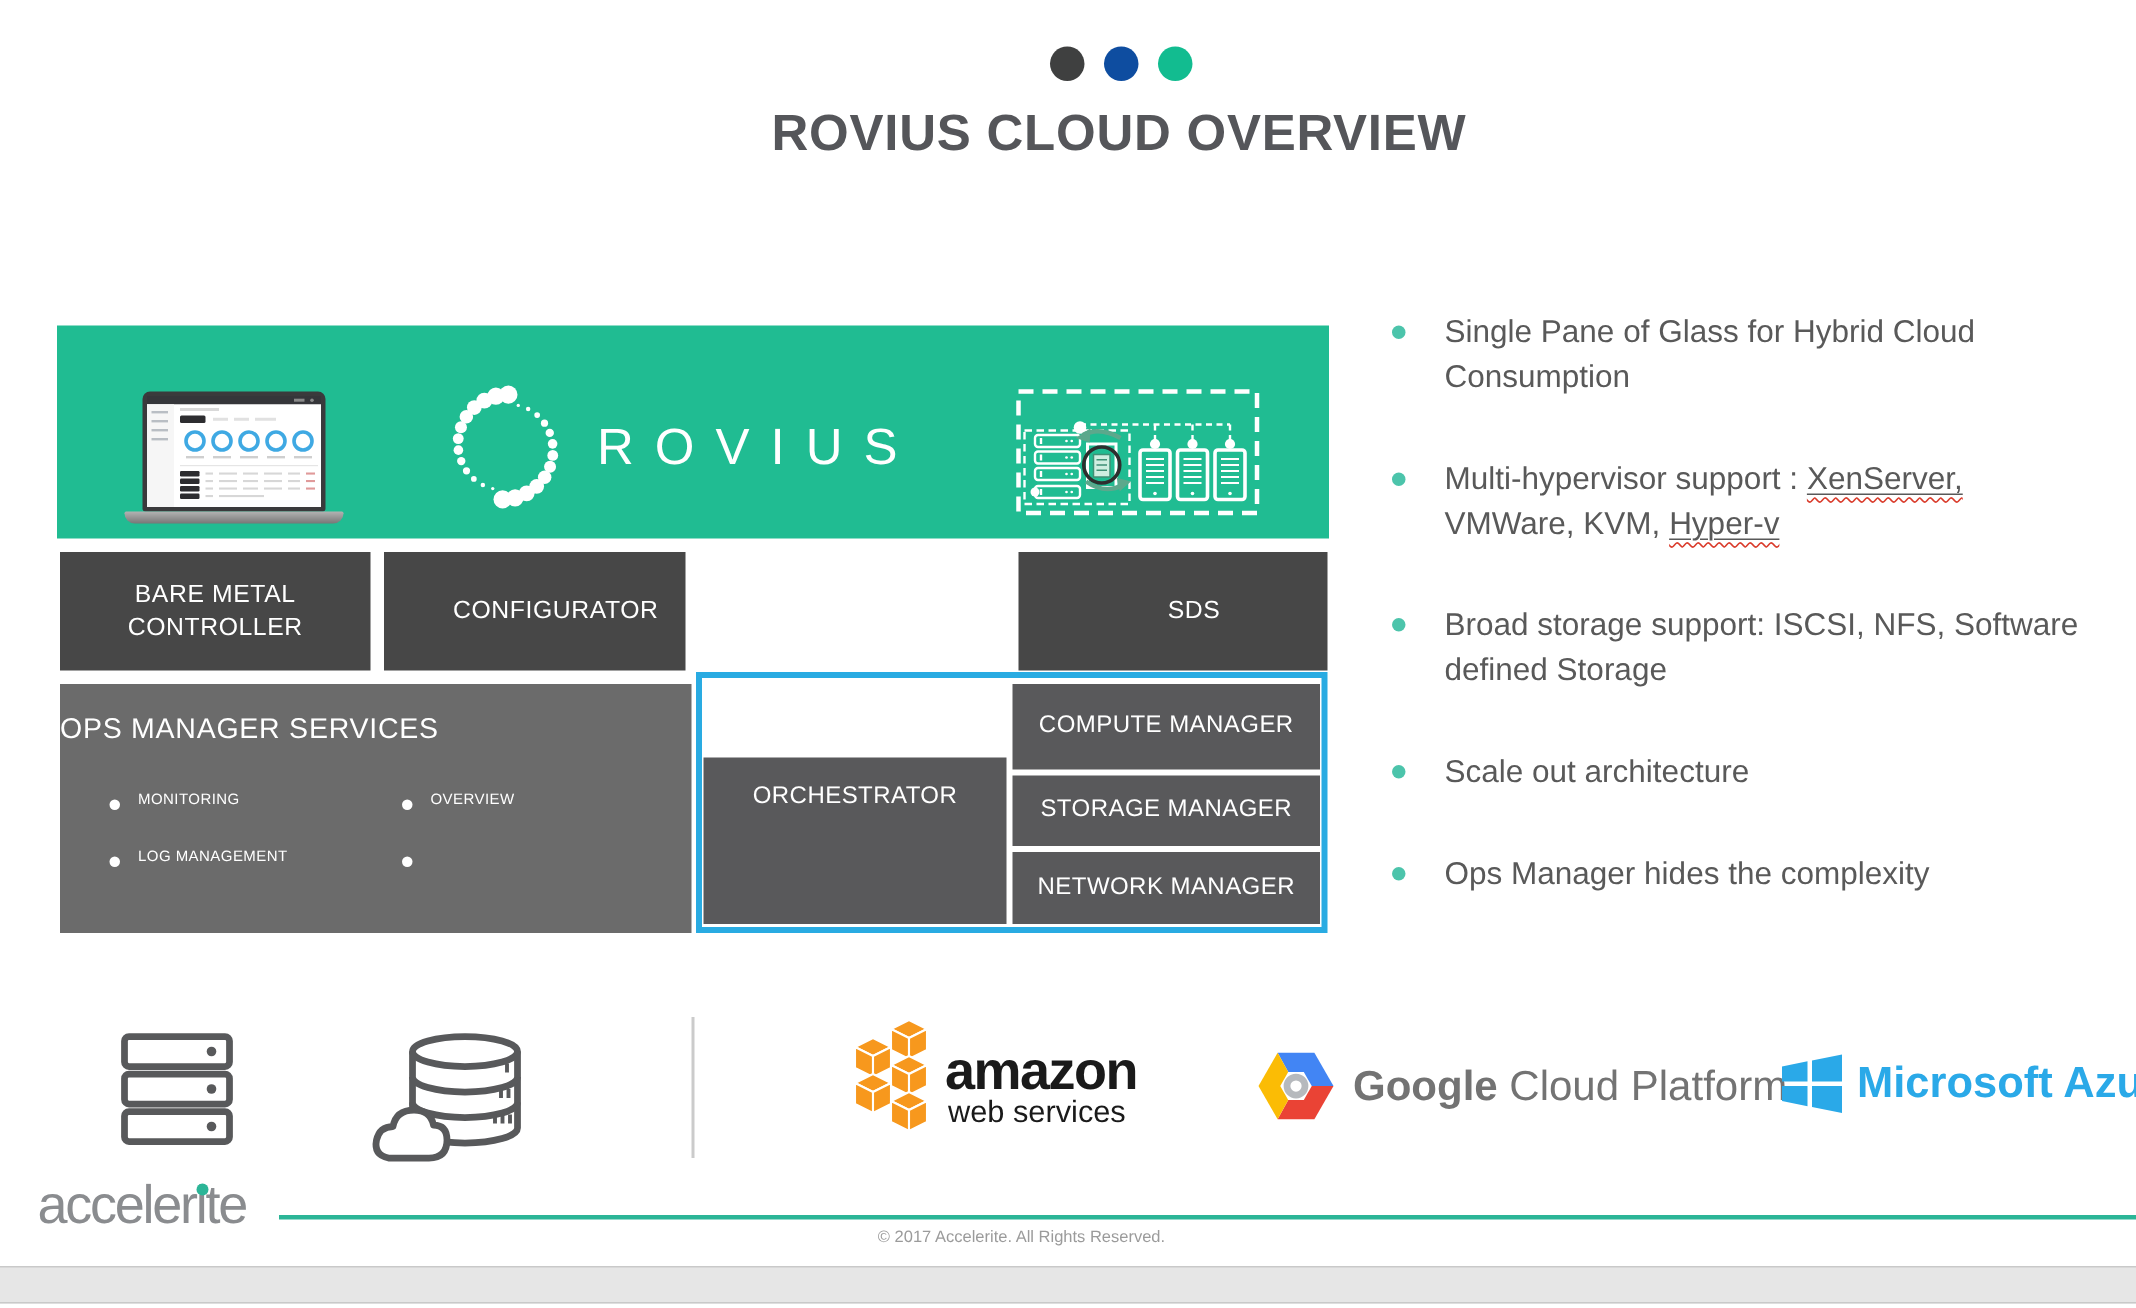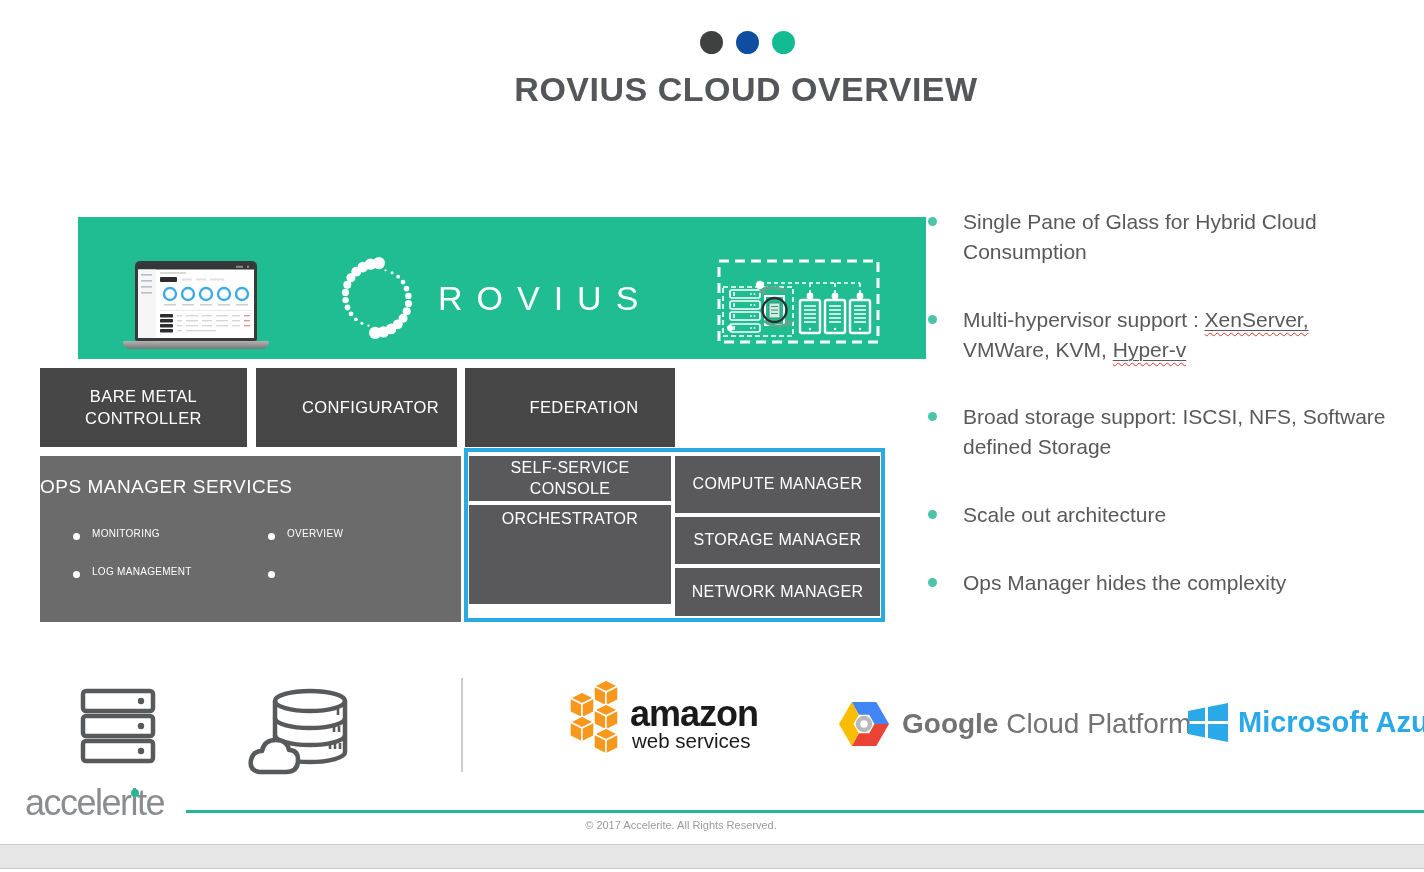--- a/index.html
+++ b/index.html
@@ -7,21 +7,21 @@
   body { font-family:"Liberation Sans", sans-serif; }
   #slide { position:relative; width:1424px; height:872px; background:#fff; overflow:hidden; }
 
   
   .dots { position:absolute; left:700px; top:31px; display:flex; gap:13px; }
   .dot { width:23px; height:23px; border-radius:50%; }
   .page-title { position:absolute; left:68px; top:70px; width:1356px; text-align:center;
     font-size:34px; font-weight:700; color:#55565a; letter-spacing:.5px; }
 
   
-  .banner { position:absolute; left:38px; top:217px; width:848px; height:142px; background:#20bc92;margin-left:40px; }
+  .banner { position:absolute; left:38px; top:217px; width:848px; height:142px; background:#20bc92; }
   .laptop-screen { position:absolute; left:57px; top:44px; width:122px; height:80px;
     background:#3a3a3c; border-radius:5px 5px 2px 2px; padding:3px; }
   .laptop-base { position:absolute; left:45px; top:124px; width:146px; height:8px;
     background:linear-gradient(#b3b3b3,#777); border-radius:2px 2px 12px 12px; }
   .rovius-ring { position:absolute; left:255px; top:37px; }
   .rovius-word { position:absolute; left:360px; top:62px; color:#fff; font-size:34px;
     font-weight:400; letter-spacing:14px; }
   .dashed-diagram { position:absolute; left:639px; top:42px; }
 
   
@@ -227,22 +227,22 @@
       </g>
     </svg>
   </div>
 
   <div class="box-dark" style="left:40px;top:368px;width:207px;height:79px;padding:16px 28px">
     <span>BARE METAL CONTROLLER</span>
   </div>
   <div class="box-dark" style="left:256px;top:368px;width:201px;height:79px">
     <span>CONFIGURATOR</span>
   </div>
-  <div class="box-dark" style="left:465px;top:368px;width:210px;height:79px">
-    <span>FEDERATION</span>
+  <div class="box-dark" style="left:679px;top:368px;width:206px;height:79px">
+    <span>SDS</span>
   </div>
 
   <div class="ops-box">
     <div class="ops-title">OPS MANAGER SERVICES</div>
     <div class="ops-item" style="left:33px;top:72px">
       <span class="bdot"></span>
       <span class="txt">MONITORING</span>
     </div>
     <div class="ops-item" style="left:228px;top:72px">
       <span class="bdot"></span>
@@ -251,24 +251,21 @@
     <div class="ops-item" style="left:33px;top:110px">
       <span class="bdot"></span>
       <span class="txt">LOG MANAGEMENT</span>
     </div>
     <div class="ops-item" style="left:228px;top:110px">
       <span class="bdot"></span>
     </div>
   </div>
 
   <div class="blue-frame"></div>
-  <div class="box-inner" style="left:469px;top:456px;width:202px;height:45px;padding:0 30px">
-    <span>SELF-SERVICE CONSOLE</span>
-  </div>
-  <div class="box-inner" style="left:469px;top:505px;width:202px;height:99px;align-items:flex-start;padding-top:4px">
+  <div class="box-inner" style="left:469px;top:505px;width:202px;height:111px;align-items:flex-start;padding-top:16px">
     <span>ORCHESTRATOR</span>
   </div>
   <div class="box-inner" style="left:675px;top:456px;width:205px;height:57px">
     <span>COMPUTE MANAGER</span>
   </div>
   <div class="box-inner" style="left:675px;top:517px;width:205px;height:47px">
     <span>STORAGE MANAGER</span>
   </div>
   <div class="box-inner" style="left:675px;top:568px;width:205px;height:48px">
     <span>NETWORK MANAGER</span>

